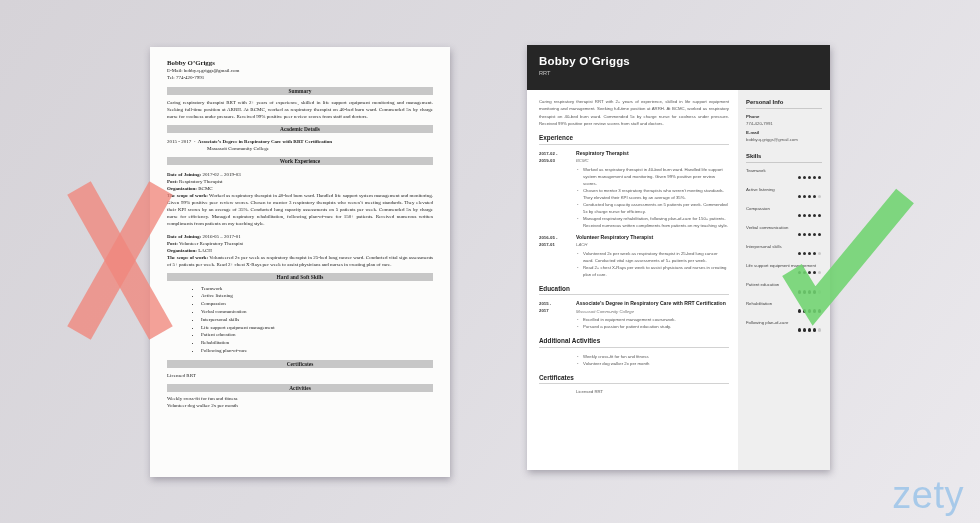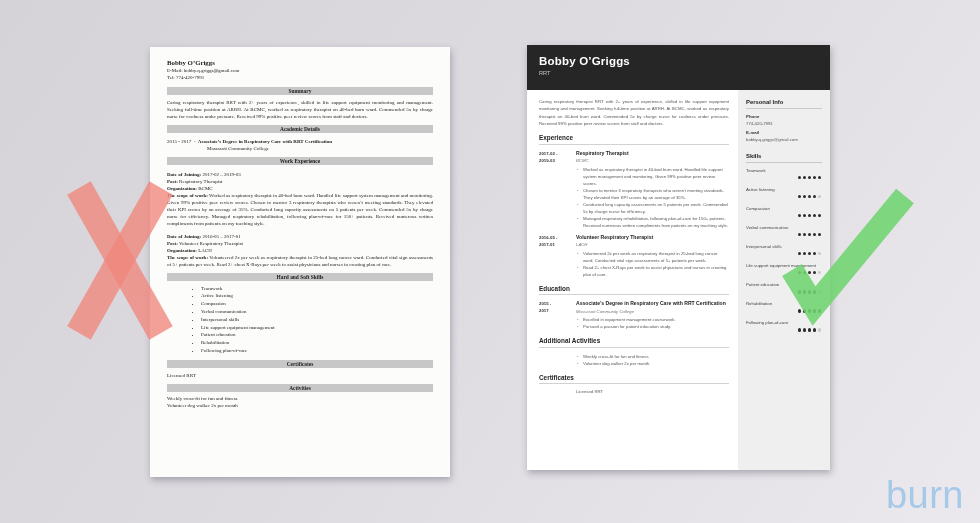--- a/index.html
+++ b/index.html
@@ -299,13 +299,13 @@
 </div>
 
 <svg class="marks" viewBox="0 0 980 523">
   <g>
     <line x1="79" y1="188" x2="161" y2="333" stroke-width="27" stroke-opacity="0.78" stroke="#f0867c"></line>
     <line x1="161" y1="188" x2="79" y2="333" stroke-width="27" stroke-opacity="0.78" stroke="#f0867c"></line>
   </g>
   <polyline points="792,270 814,306 905,196" fill="none" stroke-width="23" stroke-opacity="0.88" stroke="#70d470"></polyline>
 </svg>
 
-<div class="watermark" style="color: rgb(167, 201, 233);">burn</div>
+<div class="watermark" style="color: rgb(167, 201, 233);">zety</div>
 
 </body></html>

